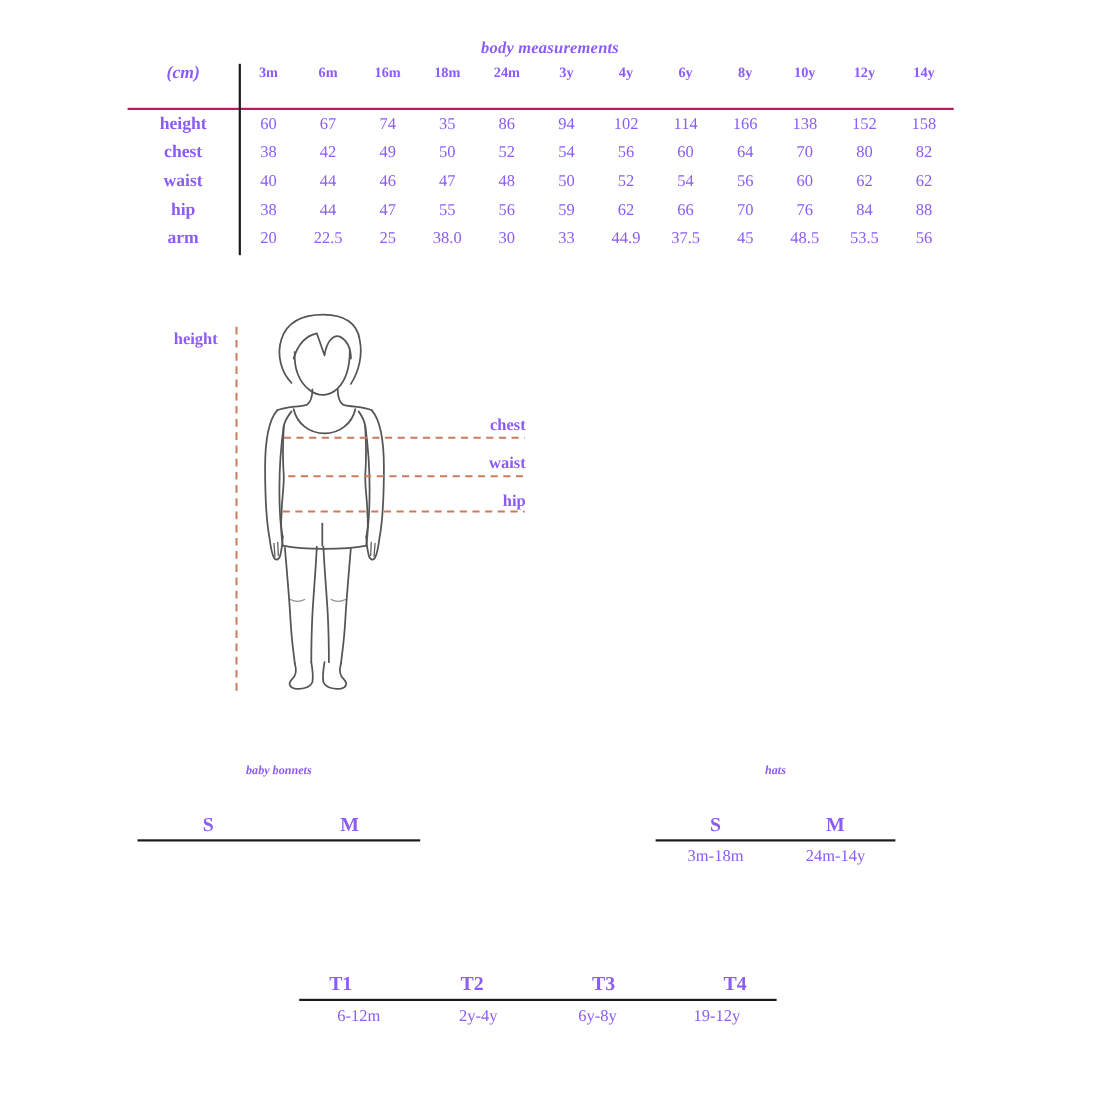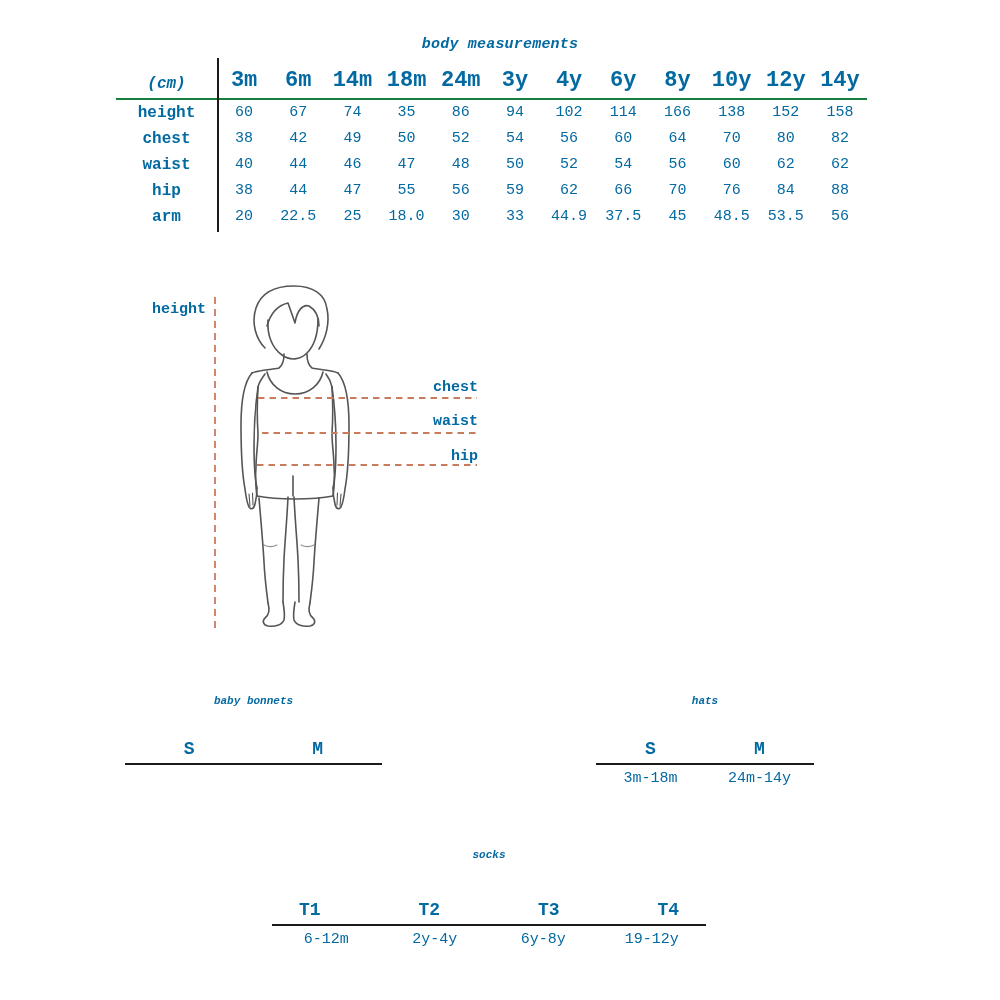--- a/index.html
+++ b/index.html
@@ -1,32 +1,32 @@
 <!DOCTYPE html>
 <html><head>
 <meta charset="utf-8">
 <style>
   html,body{margin:0;padding:0;background:#fff;}
   .canvas{
     position:relative;width:1000px;height:1000px;background:#ffffff;
-    font-family:Liberation Mono, monospace;color:#0369a1;overflow:hidden;
+    font-family:Liberation Serif, serif;color:#8b5cf6;overflow:hidden;
   }
   
   .doc-title{
     position:absolute;left:0;top:36px;width:1000px;text-align:center;
     font-size:15px;font-weight:bold;font-style:italic;letter-spacing:.2px;
   }
   .bm-table{position:absolute;left:116px;top:58px;width:751px;height:176px;}
   .bm-header{
-    display:flex;height:42px;align-items:flex-end;box-sizing:border-box;
-    padding-bottom:5px;border-bottom:2px solid #15803d;
+    display:flex;height:42px;align-items:flex-start;box-sizing:border-box;
+    padding-bottom:5px;border-bottom:2px solid #be185d;
   }
   .bm-label-cell{flex:0 0 101px;width:101px;text-align:center;font-weight:bold;font-size:16px;}
   .bm-cell{flex:1;text-align:center;}
-  .bm-colhead{font-weight:bold;font-size:22px;}
+  .bm-colhead{font-weight:bold;font-size:13px;}
   .bm-unit{font-style:italic;font-size:16px;}
   .bm-row{display:flex;height:26px;line-height:26px;font-size:15px;}
   .bm-vline{position:absolute;left:101px;top:0;width:2px;height:174px;background:#1a1a1a;}
   
   .fig-label{position:absolute;font-size:15px;font-weight:bold;}
   .lbl-height{left:152px;top:301px;width:52px;text-align:center;}
   .lbl-chest{left:430px;top:379px;width:48px;text-align:right;}
   .lbl-waist{left:430px;top:413px;width:48px;text-align:right;}
   .lbl-hip{left:430px;top:448px;width:48px;text-align:right;}
   .fig-svg{position:absolute;left:205px;top:282px;width:290px;height:360px;}
@@ -48,21 +48,21 @@
 
 <div class="canvas">
 
   <div class="doc-title">body measurements</div>
 
   <div class="bm-table">
     <div class="bm-header" id="bm-header">
         <div class="bm-label-cell bm-unit">(cm)</div>
         <div class="bm-cell bm-colhead">3m</div>
         <div class="bm-cell bm-colhead">6m</div>
-        <div class="bm-cell bm-colhead">14m</div>
+        <div class="bm-cell bm-colhead">16m</div>
         <div class="bm-cell bm-colhead">18m</div>
         <div class="bm-cell bm-colhead">24m</div>
         <div class="bm-cell bm-colhead">3y</div>
         <div class="bm-cell bm-colhead">4y</div>
         <div class="bm-cell bm-colhead">6y</div>
         <div class="bm-cell bm-colhead">8y</div>
         <div class="bm-cell bm-colhead">10y</div>
         <div class="bm-cell bm-colhead">12y</div>
         <div class="bm-cell bm-colhead">14y</div>
       </div>
@@ -125,21 +125,21 @@
           <div class="bm-cell">70</div>
           <div class="bm-cell">76</div>
           <div class="bm-cell">84</div>
           <div class="bm-cell">88</div>
         </div>
         <div class="bm-row">
           <div class="bm-label-cell">arm</div>
           <div class="bm-cell">20</div>
           <div class="bm-cell">22.5</div>
           <div class="bm-cell">25</div>
-          <div class="bm-cell">18.0</div>
+          <div class="bm-cell">38.0</div>
           <div class="bm-cell">30</div>
           <div class="bm-cell">33</div>
           <div class="bm-cell">44.9</div>
           <div class="bm-cell">37.5</div>
           <div class="bm-cell">45</div>
           <div class="bm-cell">48.5</div>
           <div class="bm-cell">53.5</div>
           <div class="bm-cell">56</div>
         </div>
       </div>
@@ -211,21 +211,20 @@
         <div class="mini-cell">S</div>
         <div class="mini-cell">M</div>
       </div>
     <div class="mini-vals" id="hats-vals">
         <div class="mini-cell">3m-18m</div>
         <div class="mini-cell">24m-14y</div>
       </div>
   </div>
 
   <div class="mini-table mt-socks mini-gap-lg">
-    <div class="mini-title">socks</div>
     <div class="mini-head" id="socks-head">
         <div class="mini-cell">T1</div>
         <div class="mini-cell">T2</div>
         <div class="mini-cell">T3</div>
         <div class="mini-cell">T4</div>
       </div>
     <div class="mini-vals" id="socks-vals">
         <div class="mini-cell">6-12m</div>
         <div class="mini-cell">2y-4y</div>
         <div class="mini-cell">6y-8y</div>

